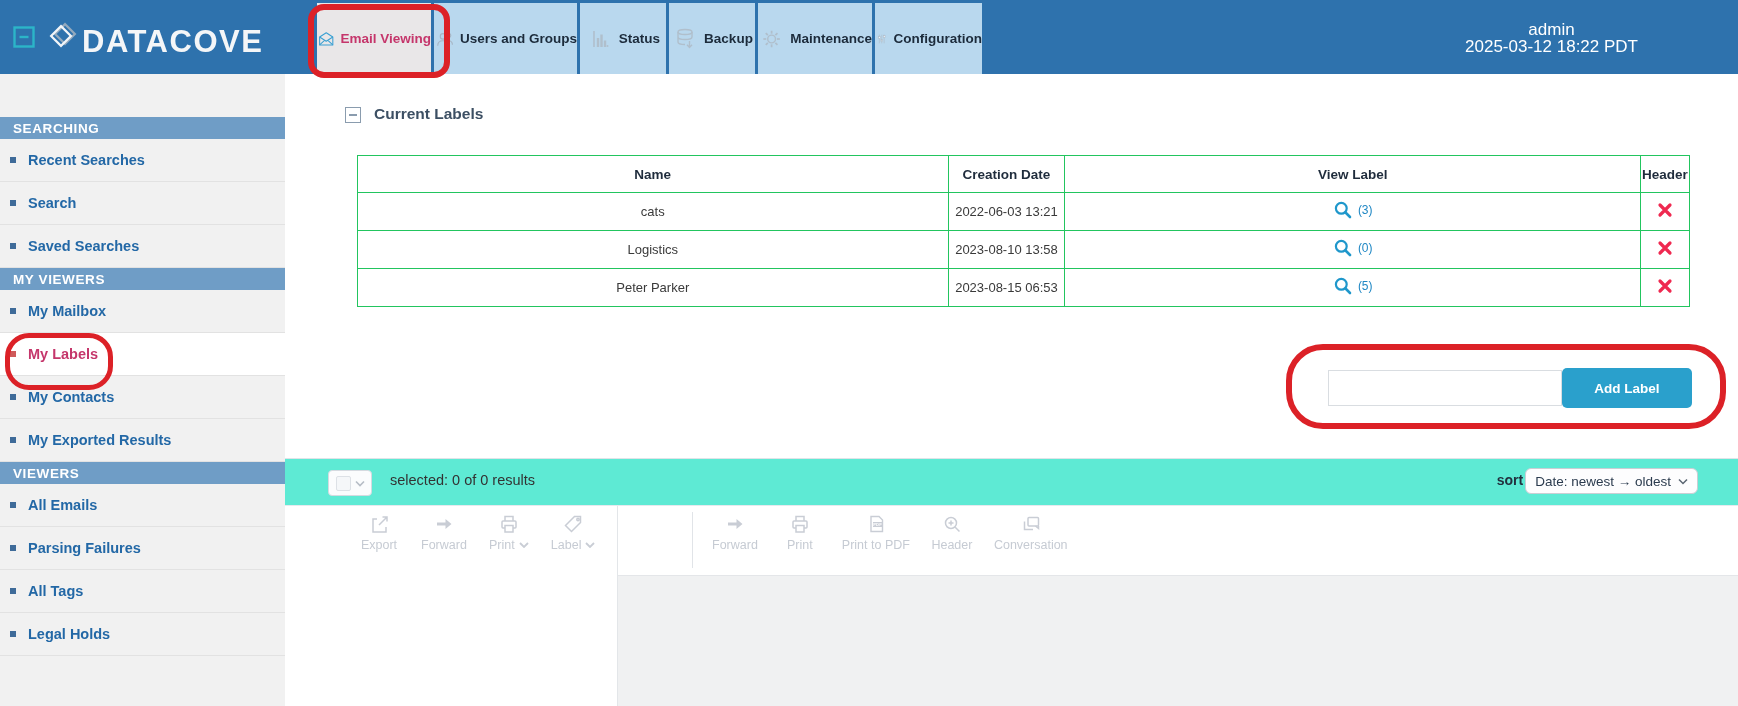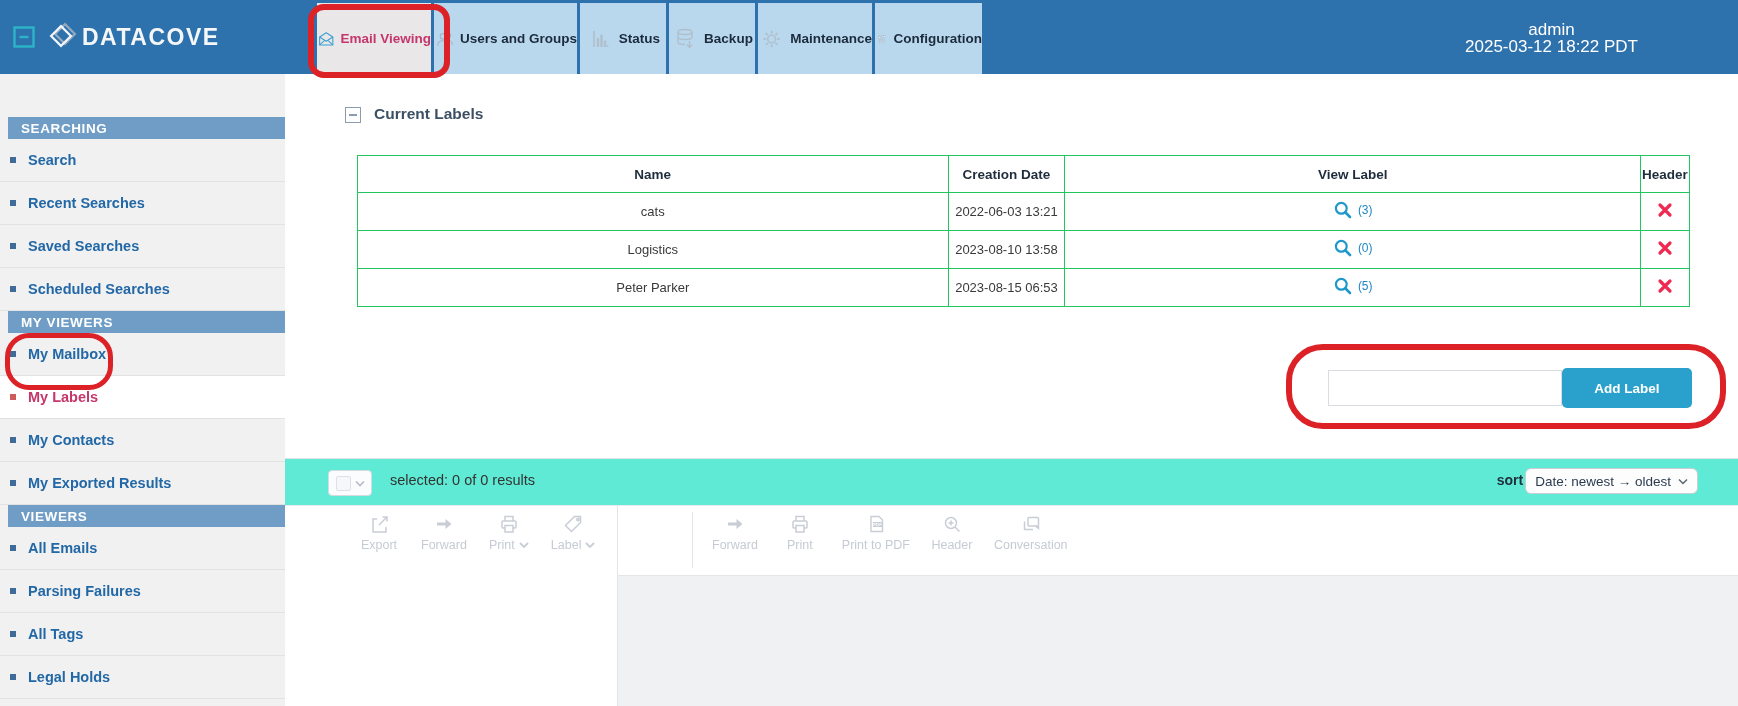--- a/index.html
+++ b/index.html
@@ -4,42 +4,42 @@
 <style>
   html,body{margin:0;padding:0;background:#ffffff;}
   .screen{position:relative;width:1738px;height:706px;overflow:hidden;background:#ffffff;
           font-family:"Liberation Sans",sans-serif;-webkit-font-smoothing:antialiased;}
 
   
   .topbar{position:absolute;left:0;top:0;width:1738px;height:74px;background:#2e72ad;}
   .logo-area{position:absolute;left:0;top:0;width:317px;height:74px;display:flex;align-items:center;}
   .menu-toggle{position:absolute;left:13px;top:26px;width:22px;height:22px;cursor:pointer;}
   .logo-diamond{position:absolute;left:47px;top:22px;}
-  .logo-text{position:absolute;left:82px;top:24px;color:#f4f6f8;font-size:23px;font-weight:bold;letter-spacing:1.5px;}
+  .logo-text{position:absolute;left:82px;top:24px;color:#f4f6f8;font-size:31px;font-weight:bold;letter-spacing:1.5px;}
   .user-info{position:absolute;right:100px;top:21px;text-align:center;color:#ffffff;font-size:17px;line-height:17px;}
 
   .tabs{position:absolute;left:317px;top:3px;height:71px;display:flex;}
   .tab{background:#b9d8ee;height:71px;display:flex;flex-direction:row;align-items:center;
        justify-content:center;gap:5px;margin-right:3px;cursor:pointer;}
   .tab-lbl{font-size:13.5px;font-weight:bold;color:#1c2b3b;white-space:nowrap;}
   .tab.active{background:#e9e7e8;}
   .tab.active .tab-lbl{color:#c5366b;}
   .t-ev{width:114px}.t-ug{width:143px}.t-st{width:86px}.t-bk{width:86px}.t-mt{width:114px}.t-cf{width:107px}
 
   
   .annotation{position:absolute;border:6px solid #dc2127;pointer-events:none;z-index:60;}
   .anno-tab{left:308px;top:4px;width:130px;height:62px;border-radius:16px;}
   .anno-labels{left:5px;top:333px;width:98px;height:47px;border-radius:24px;border-width:5px;}
   .anno-add{left:1286px;top:344px;width:428px;height:73px;border-radius:37px;}
 
   
   .sidebar{position:absolute;left:0;top:74px;width:285px;height:632px;background:#f1f1f1;}
   .side-gap{height:43px;}
   .side-header{height:22px;background:#6f9dc6;color:#ffffff;font-weight:bold;font-size:13.5px;
-               letter-spacing:.6px;padding-left:13px;display:flex;align-items:center;margin-left:8px;}
+               letter-spacing:.6px;padding-left:13px;display:flex;align-items:center;}
   .side-item{height:42px;display:flex;align-items:center;position:relative;
              border-bottom:1px solid #e2e2e2;cursor:pointer;}
   .bullet{width:6px;height:6px;background:#3f6b99;position:absolute;left:10px;}
   .side-item span.itm{margin-left:28px;color:#2368a6;font-weight:bold;font-size:14.5px;}
   .side-item.active{background:#ffffff;}
   .side-item.active .bullet{background:#cf5a5a;}
   .side-item.active span.itm{color:#c5366b;}
 
   
   .collapse-icon{position:absolute;left:345px;top:107px;width:14px;height:14px;border:1.5px solid #8a9cae;
@@ -170,33 +170,29 @@
       <div>2025-03-12 18:22 PDT</div>
     </div>
   </div>
 
   <div class="sidebar">
     <div class="side-gap"></div>
 
     <div class="side-header">SEARCHING</div>
     <div class="side-item">
       <span class="bullet"></span>
+      <span class="itm">Recent Searches</span>
+    </div>
+    <div class="side-item">
+      <span class="bullet"></span>
       <span class="itm">Search</span>
     </div>
     <div class="side-item">
       <span class="bullet"></span>
-      <span class="itm">Recent Searches</span>
-    </div>
-    <div class="side-item">
-      <span class="bullet"></span>
       <span class="itm">Saved Searches</span>
-    </div>
-    <div class="side-item">
-      <span class="bullet"></span>
-      <span class="itm">Scheduled Searches</span>
     </div>
 
     <div class="side-header">MY VIEWERS</div>
     <div class="side-item">
       <span class="bullet"></span>
       <span class="itm">My Mailbox</span>
     </div>
     <div class="side-item active">
       <span class="bullet"></span>
       <span class="itm">My Labels</span>

